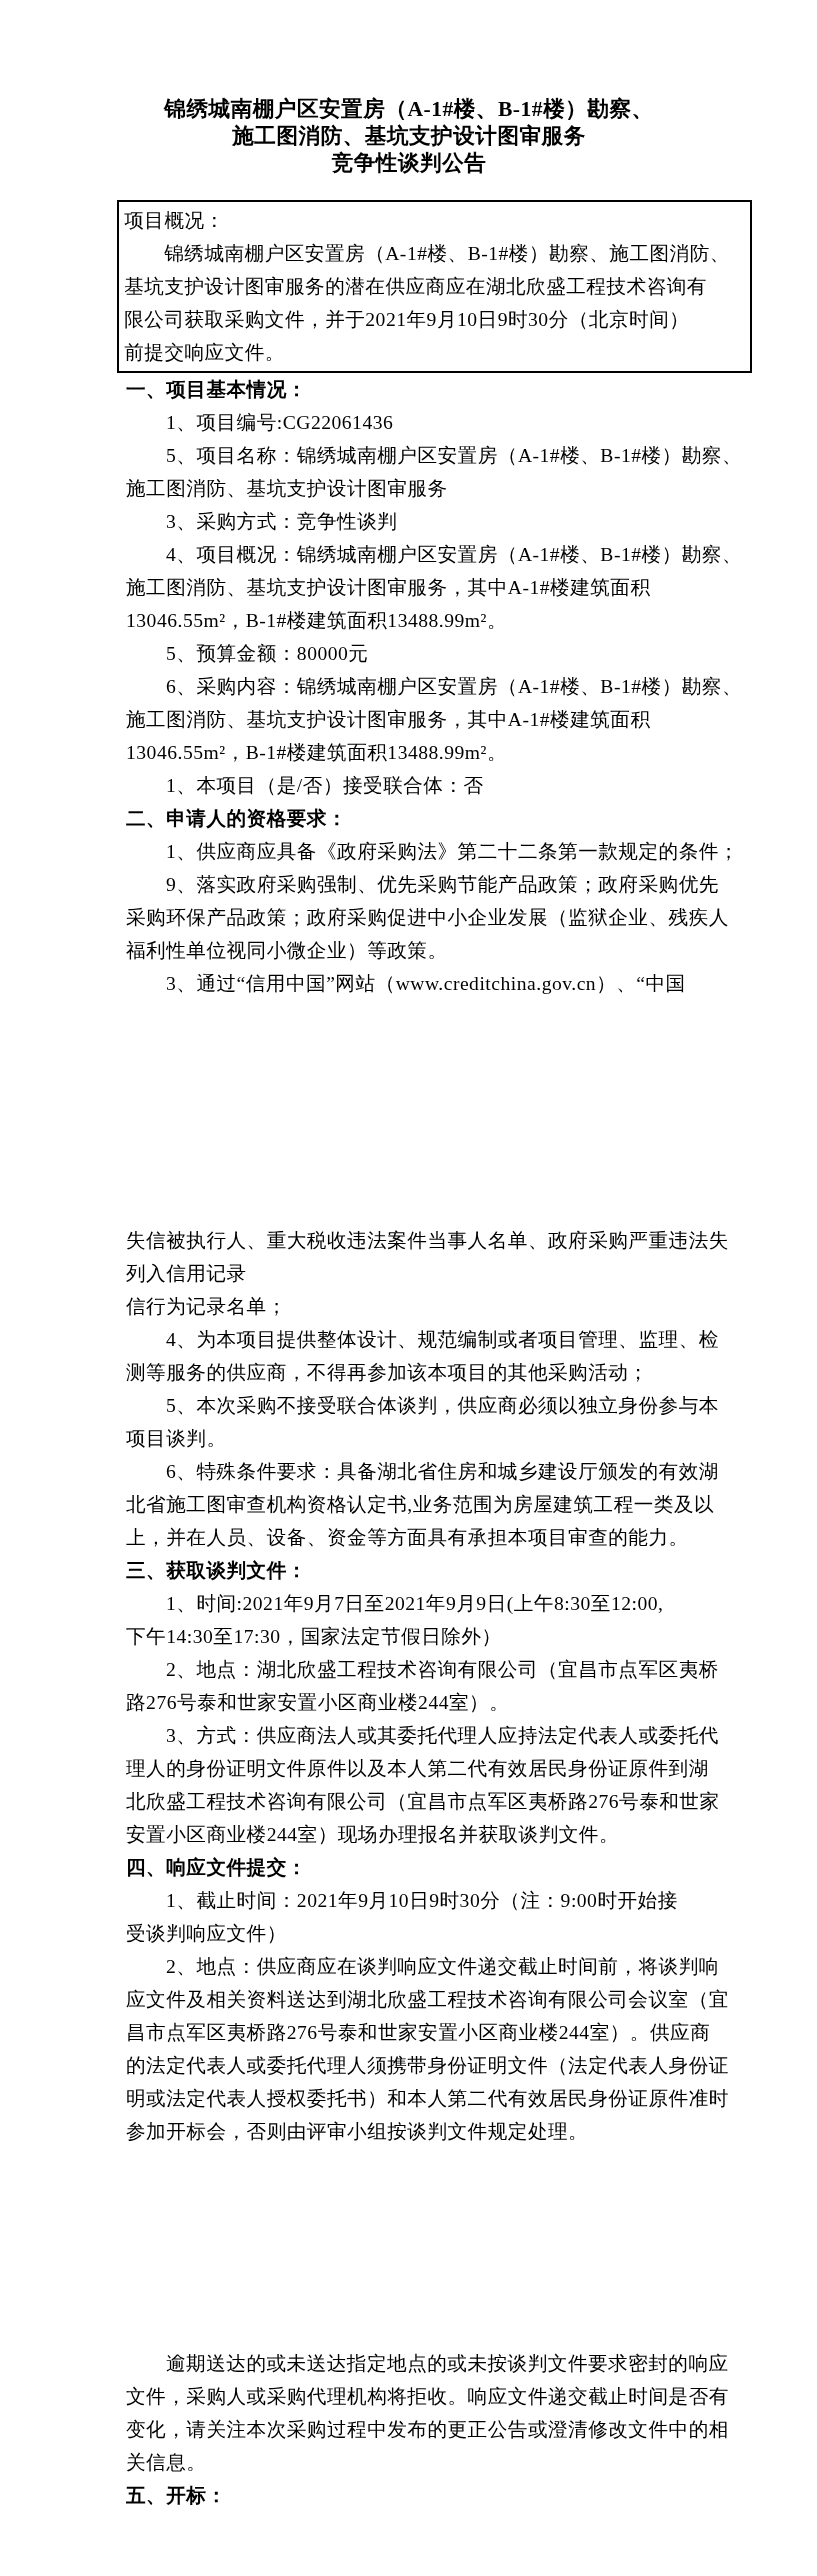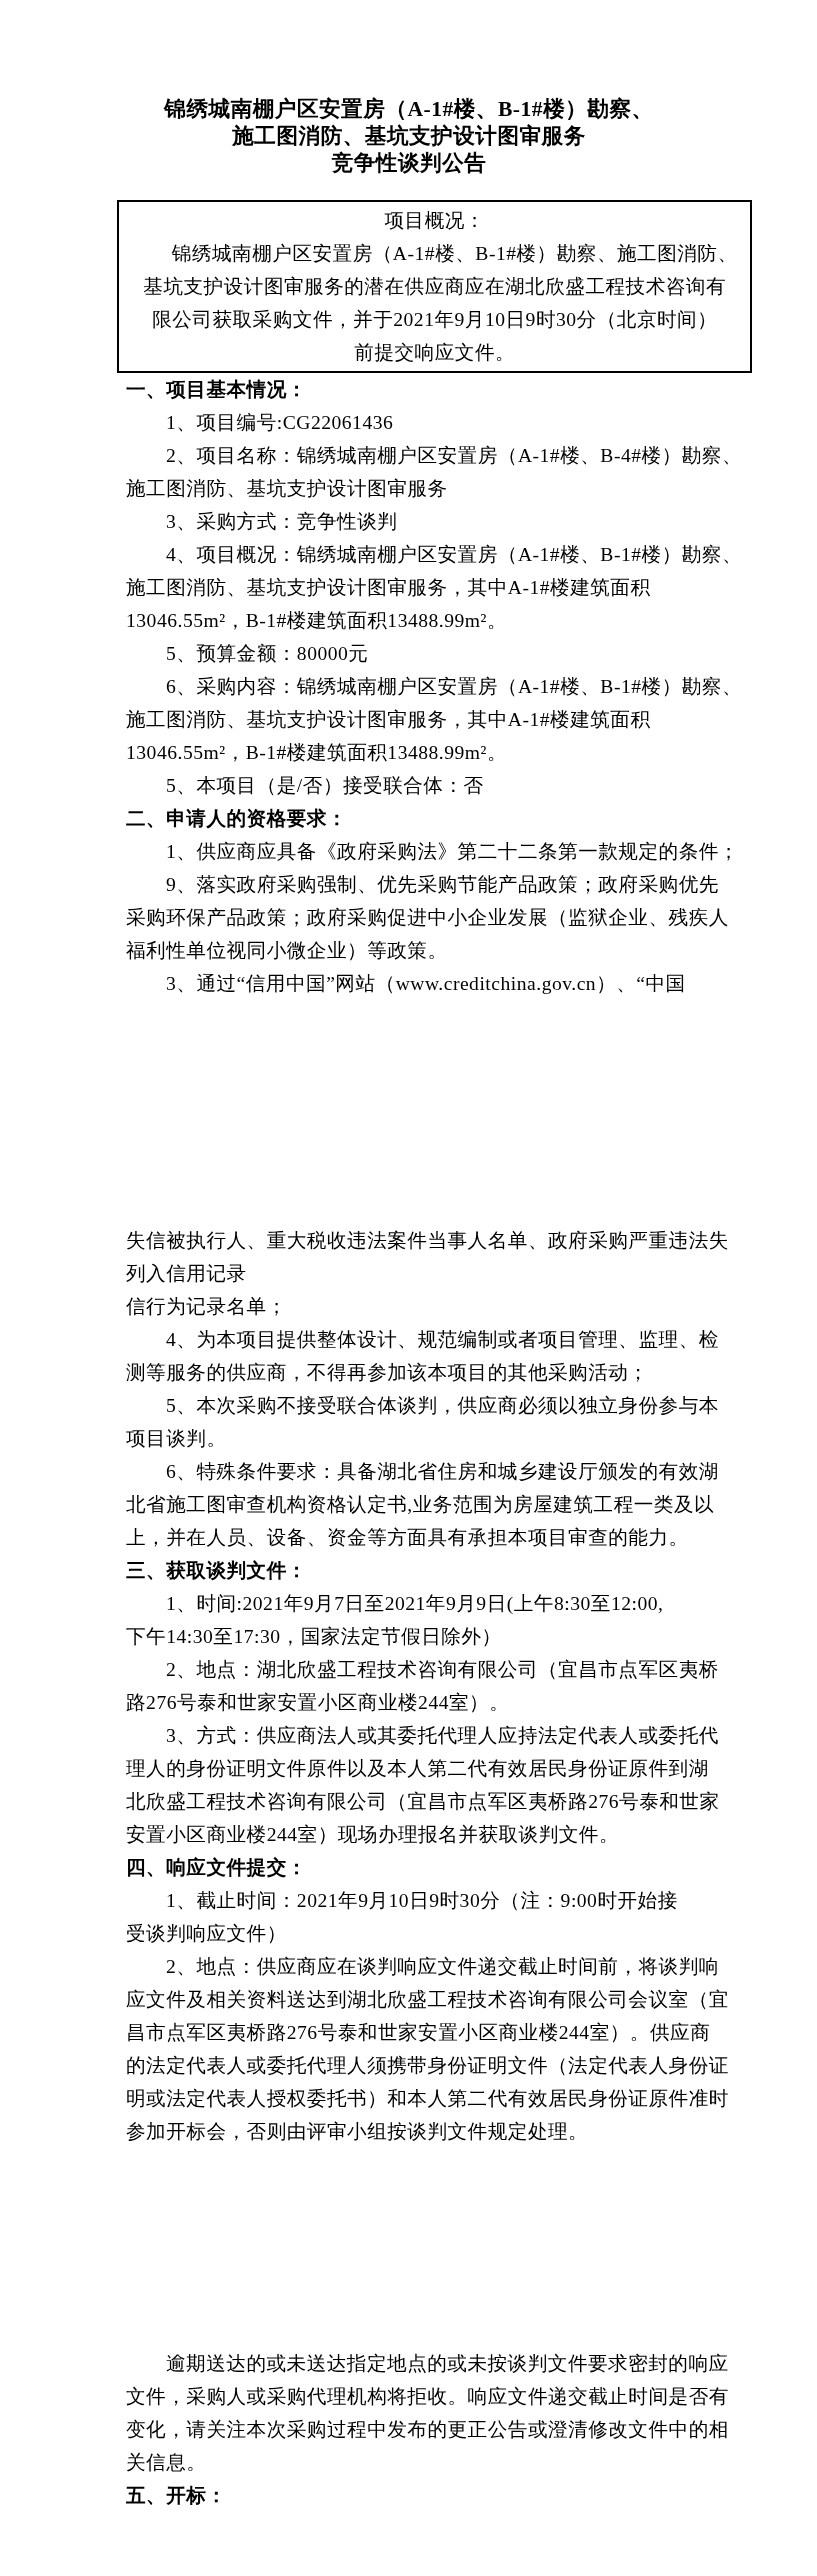--- a/index.html
+++ b/index.html
@@ -21,21 +21,20 @@
     line-height:27px;
     font-weight:bold;
     letter-spacing:0.5px;
     white-space:nowrap;
   }
   .overview-box{
     margin:23px 0 0 117px;
     width:621px;
     border:2.1px solid #000000;
     padding:2.1px 5.2px 1.5px 5.2px;
-    text-align:center;
   }
   .doc-body{
     margin-left:126px;
     width:634px;
     margin-top:0.5px;
   }
   .line{
     height:33px;
     line-height:33px;
     font-size:19.6px;
@@ -63,31 +62,31 @@
         <div class="line i">锦绣城南棚户区安置房（A-1#楼、B-1#楼）勘察、施工图消防、</div>
         <div class="line c">基坑支护设计图审服务的潜在供应商应在湖北欣盛工程技术咨询有</div>
         <div class="line c">限公司获取采购文件，并于2021年9月10日9时30分（北京时间）</div>
         <div class="line c">前提交响应文件。</div>
       </div>
   </section>
 
   <main class="doc-body" id="doc-body">
       <div class="line h">一、项目基本情况：</div>
       <div class="line i">1、项目编号:CG22061436</div>
-      <div class="line i">2、项目名称：锦绣城南棚户区安置房（A-1#楼、B-4#楼）勘察、</div>
+      <div class="line i">5、项目名称：锦绣城南棚户区安置房（A-1#楼、B-1#楼）勘察、</div>
       <div class="line c">施工图消防、基坑支护设计图审服务</div>
       <div class="line i">3、采购方式：竞争性谈判</div>
       <div class="line i">4、项目概况：锦绣城南棚户区安置房（A-1#楼、B-1#楼）勘察、</div>
       <div class="line c">施工图消防、基坑支护设计图审服务，其中A-1#楼建筑面积</div>
       <div class="line c">13046.55m²，B-1#楼建筑面积13488.99m²。</div>
       <div class="line i">5、预算金额：80000元</div>
       <div class="line i">6、采购内容：锦绣城南棚户区安置房（A-1#楼、B-1#楼）勘察、</div>
       <div class="line c">施工图消防、基坑支护设计图审服务，其中A-1#楼建筑面积</div>
       <div class="line c">13046.55m²，B-1#楼建筑面积13488.99m²。</div>
-      <div class="line i">5、本项目（是/否）接受联合体：否</div>
+      <div class="line i">1、本项目（是/否）接受联合体：否</div>
       <div class="line h">二、申请人的资格要求：</div>
       <div class="line i">1、供应商应具备《政府采购法》第二十二条第一款规定的条件；</div>
       <div class="line i">9、落实政府采购强制、优先采购节能产品政策；政府采购优先</div>
       <div class="line c">采购环保产品政策；政府采购促进中小企业发展（监狱企业、残疾人</div>
       <div class="line c">福利性单位视同小微企业）等政策。</div>
       <div class="line i">3、通过“信用中国”网站（www.creditchina.gov.cn）、“中国</div>
       <div class="gap" style="height: 224px;"></div>
       <div class="line c">失信被执行人、重大税收违法案件当事人名单、政府采购严重违法失</div>
       <div class="line c">列入信用记录</div>
       <div class="line c">信行为记录名单；</div>

